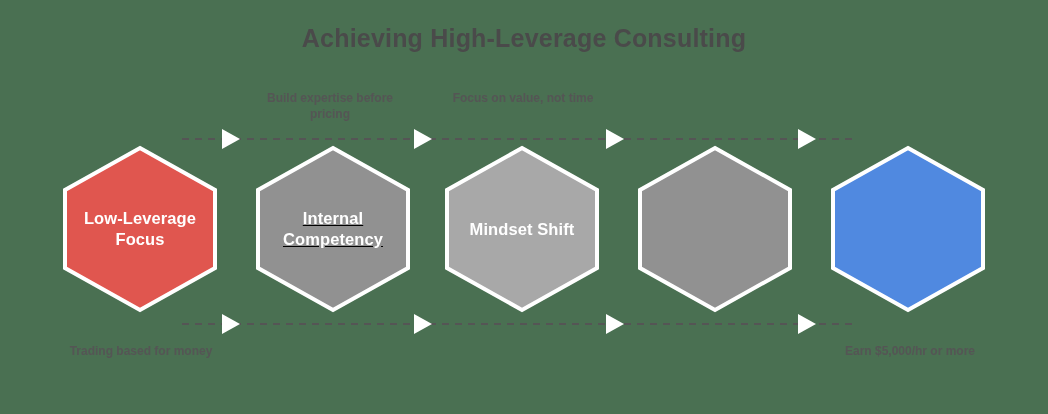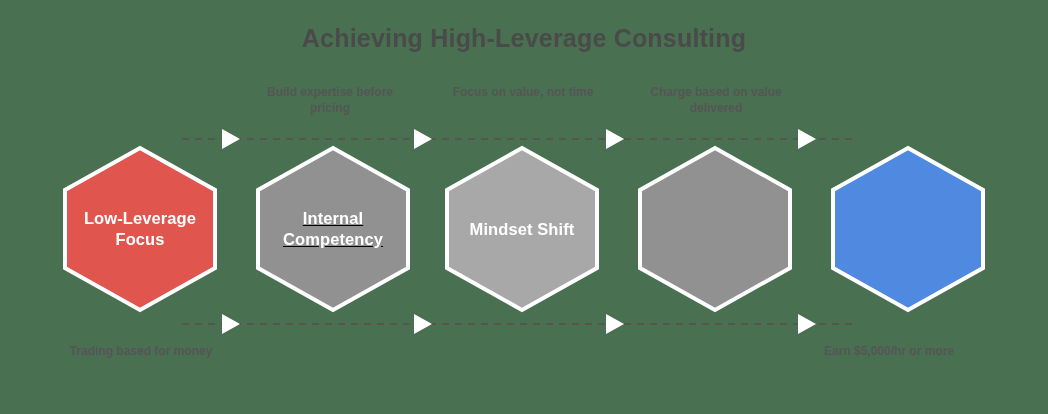--- a/index.html
+++ b/index.html
@@ -82,21 +82,21 @@
 
   
   .caption {
     position: absolute;
     text-align: center;
     font-size: 12px;
     font-weight: bold;
     color: #555555;
     line-height: 16px;
   }
-  .caption-top { top: 84px; width: 150px; }
+  .caption-top { top: 90px; width: 150px; }
   .caption-bottom { top: 343px; width: 150px; }
 </style>
 </head>
 <body>
 
 <div class="canvas">
 
   <div class="title">Achieving High-Leverage Consulting</div>
 
   <svg class="connectors" width="1048" height="414" viewBox="0 0 1048 414">
@@ -148,18 +148,17 @@
     <div class="hex" style="left:830px;">
       <svg class="hex-shape" width="156" height="168" viewBox="0 0 156 168">
         <polygon points="78,3 153,45 153,123 78,165 3,123 3,45" fill="#5089e0" stroke="#ffffff" stroke-width="4"></polygon>
       </svg>
     </div>
 
   </div>
 
   <div class="caption caption-top" style="left:255px;">Build expertise before pricing</div>
   <div class="caption caption-top" style="left:448px;">Focus on value, not time</div>
-  <div class="caption caption-top" style="left:641px;">Charge based on value delivered</div>
 
   <div class="caption caption-bottom" style="left:66px;">Trading based for money</div>
-  <div class="caption caption-bottom" style="left:814px;">Earn $5,000/hr or more</div>
+  <div class="caption caption-bottom" style="left:835px;">Earn $5,000/hr or more</div>
 
 </div>
 
 </body></html>

